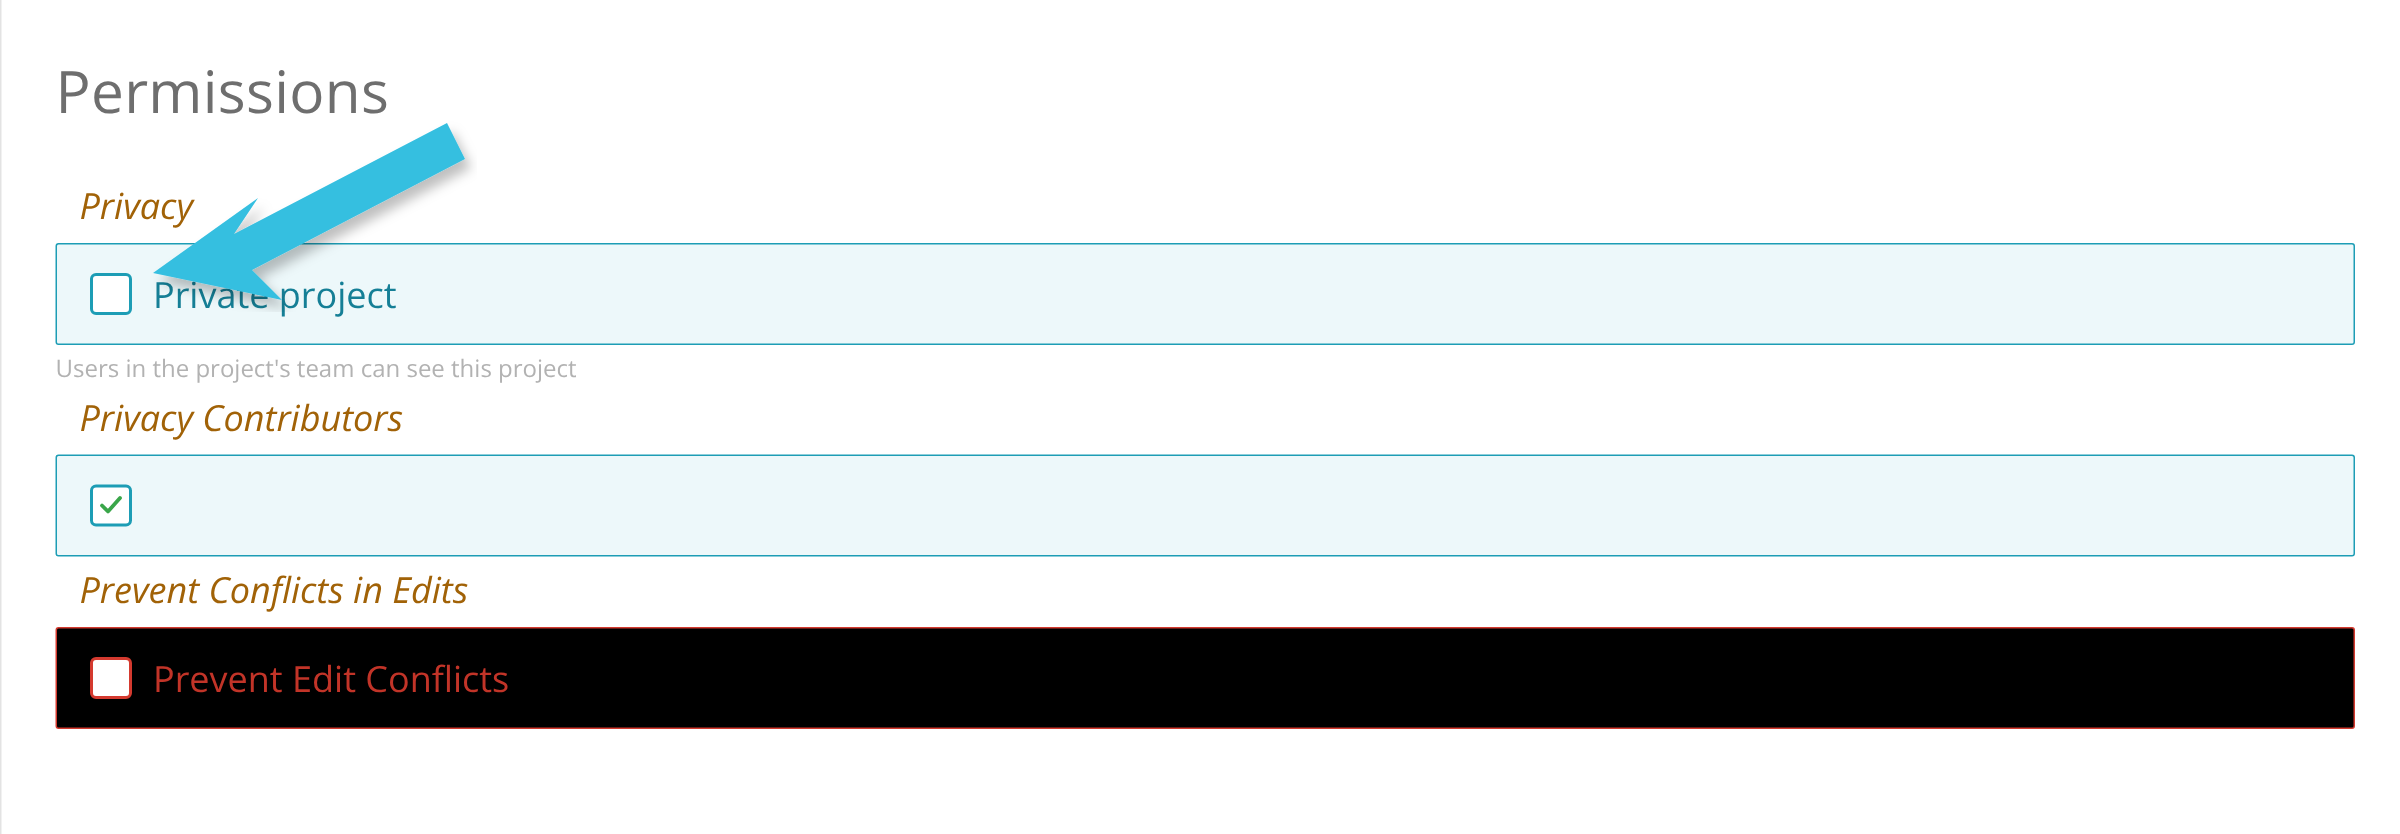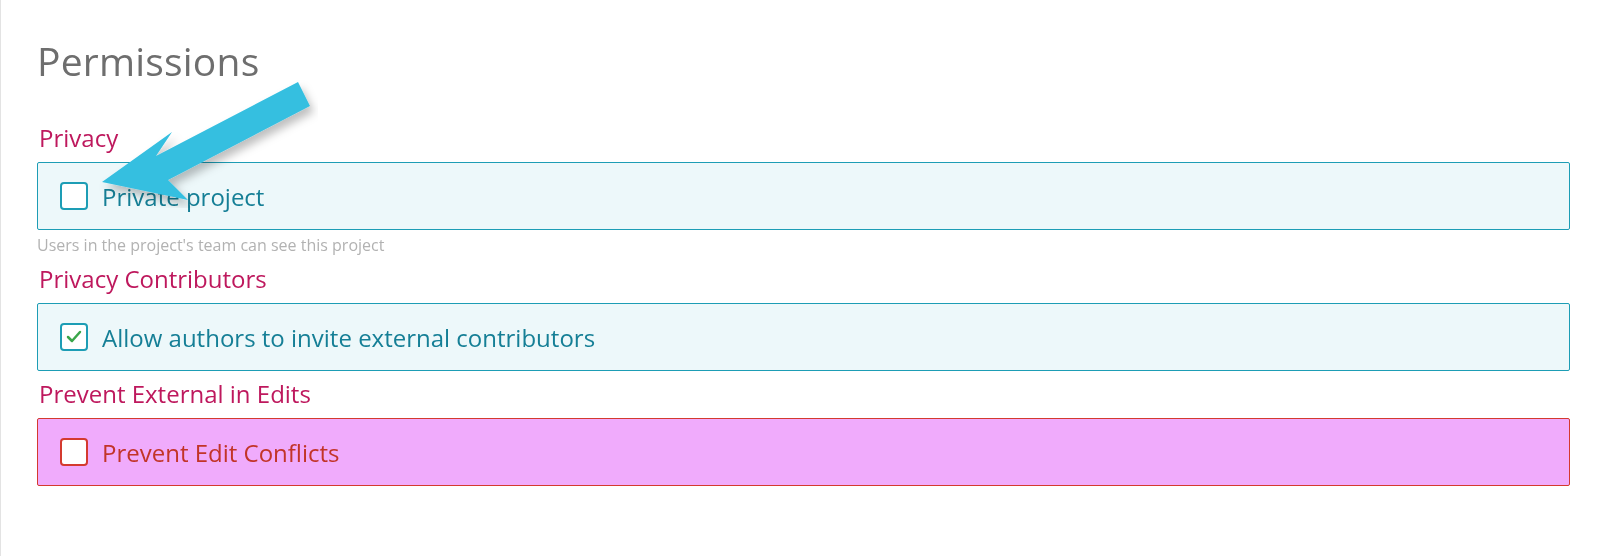--- a/index.html
+++ b/index.html
@@ -21,42 +21,43 @@
   }
   h2.section-title {
     margin: 0 0 34px 0;
     font-size: 39px;
     font-weight: 400;
     color: #6e6e6e;
     letter-spacing: 0.2px;
   }
   .field-label {
     font-size: 24px;
-    color: #be185d;
-    margin: 0 0 8px 2px;
+    color: #a16207;
+    margin: 0 0 8px 16px;
     font-weight: 400;
+    font-style: italic;
   }
   .option-box {
     border: 1px solid;
     border-radius: 2px;
     height: 68px;
     display: flex;
     align-items: center;
     padding-left: 22px;
     box-sizing: border-box;
     margin-bottom: 4px;
     cursor: pointer;
   }
   .option-box.teal {
     border-color: #1d9db5;
     background: #edf8fa;
   }
   .option-box.red {
     border-color: #d43a2f;
-    background: #f0abfc;
+    background: #000000;
   }
   .checkbox {
     width: 24px;
     height: 24px;
     border: 2px solid;
     border-radius: 4px;
     display: inline-flex;
     align-items: center;
     justify-content: center;
     margin-right: 14px;
@@ -103,24 +104,23 @@
   </div>
   <div class="helper">Users in the project's team can see this project</div>
 
   <div class="field-label">Privacy Contributors</div>
   <div class="option-box teal">
     <span class="checkbox teal checked">
       <svg width="16" height="16" viewBox="0 0 16 16">
         <path d="M2 8 L6 12 L14 3" stroke="#3aa64a" stroke-width="2.5" fill="none" stroke-linecap="round" stroke-linejoin="round"></path>
       </svg>
     </span>
-    <span class="option-text teal">Allow authors to invite external contributors</span>
   </div>
 
-  <div class="field-label" style="margin-top:6px">Prevent External in Edits</div>
+  <div class="field-label" style="margin-top:6px">Prevent Conflicts in Edits</div>
   <div class="option-box red">
     <span class="checkbox red">
       
     </span>
     <span class="option-text red">Prevent Edit Conflicts</span>
   </div>
 
   <div class="arrow-wrap">
     <svg width="220" height="130" viewBox="0 0 220 130">
       <defs>

